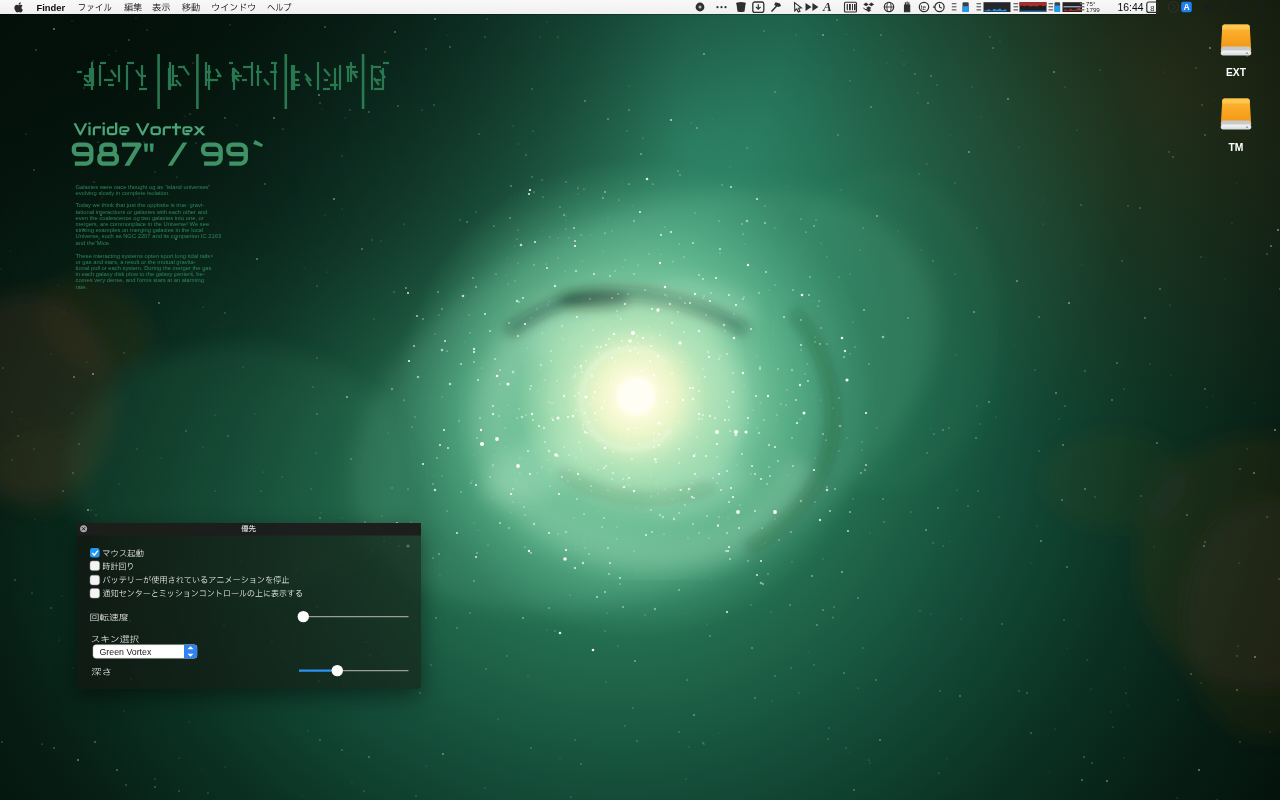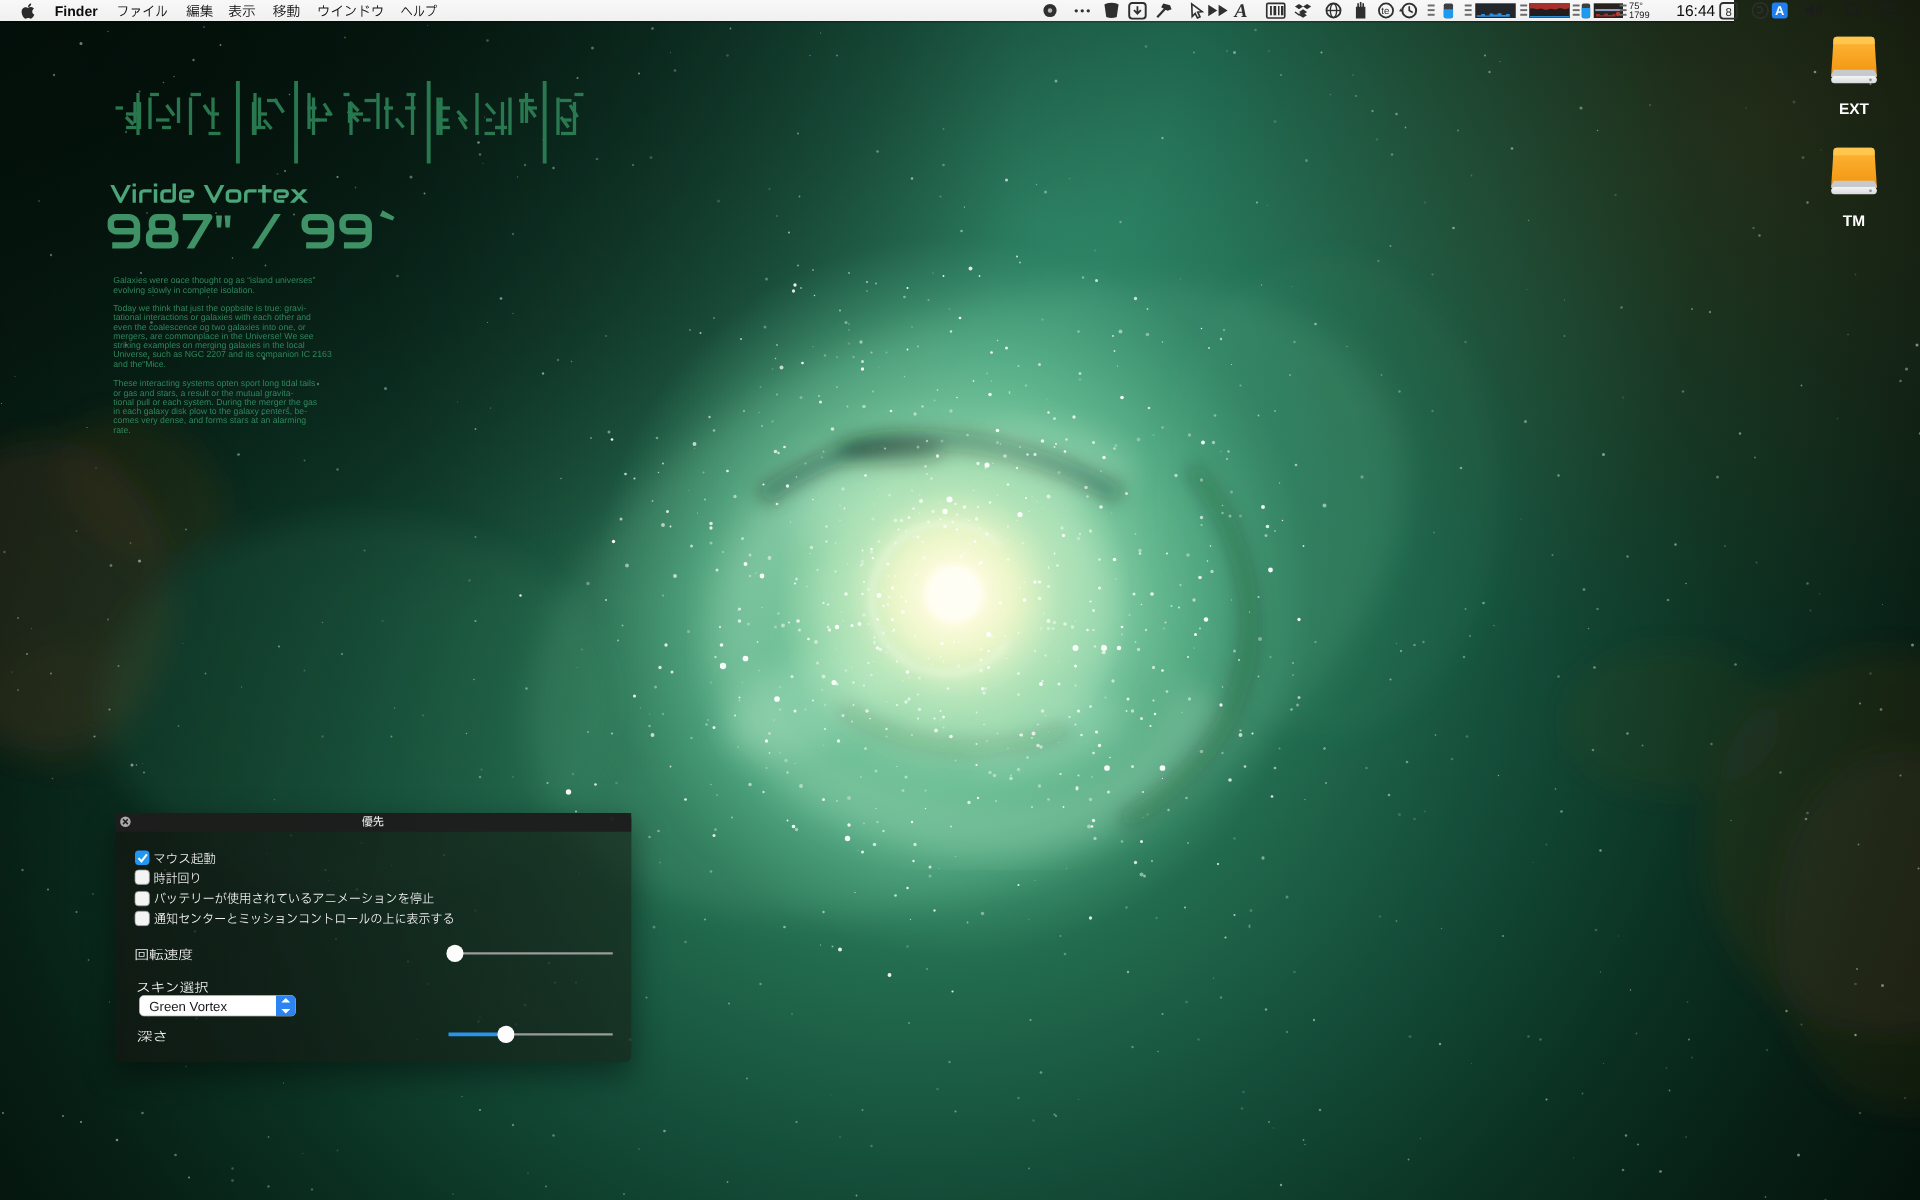--- a/index.html
+++ b/index.html
@@ -1528,21 +1528,21 @@
       <circle cx="1173.5" cy="7" r="5.2" fill="none" stroke="#2f2f2f" stroke-width="1.1"></circle>
       <path d="M1171.3 5.2 q2.2 -1.4 3.4 0.4 q1 1.6 -0.6 2.6 q-1.8 1.1 -2.8 -0.4" fill="none" stroke="#2f2f2f" stroke-width="1"></path>
       <rect x="1181.2" y="1.7" width="10.6" height="10.6" rx="2.2" fill="#1f7ef0"></rect>
       <text x="1186.5" y="10.3" font-size="8.6" font-weight="bold" fill="#fff" text-anchor="middle" font-family="Liberation Sans, sans-serif">A</text>
       <path d="M1203.4 5.3 h2.6 l3 -2.8 v9 l-3 -2.8 h-2.6 Z" fill="#1c1c1c"></path>
       <path d="M1211 4.6 q1.3 2.4 0 4.8 M1213 3.2 q2.2 3.8 0 7.6" stroke="#1c1c1c" stroke-width="1.1" fill="none"></path>
       <circle cx="1234.7" cy="6.1" r="3.7" fill="none" stroke="#1c1c1c" stroke-width="1.3"></circle>
       <path d="M1237.4 8.8 L1240.3 11.7" stroke="#1c1c1c" stroke-width="1.5"></path>
       <path d="M1252.5 3.6 h12 M1252.5 7 h12 M1252.5 10.4 h12" stroke="#1c1c1c" stroke-width="1.3"></path>
     </svg></div>
-<div style="position:absolute;left:77px;top:542px;width:344px;height:166px;background:linear-gradient(100deg, rgba(18,22,17,0.74), rgba(22,32,22,0.64));border-radius:4px;box-shadow:0 8px 22px rgba(0,0,0,0.45)">
+<div style="position:absolute;left:77px;top:523px;width:344px;height:166px;background:linear-gradient(100deg, rgba(18,22,17,0.74), rgba(22,32,22,0.64));border-radius:4px;box-shadow:0 8px 22px rgba(0,0,0,0.45)">
 <svg width="344" height="166" viewBox="0 0 344 166">
       <rect x="0" y="0" width="344" height="12.5" fill="rgba(30,30,30,0.94)"></rect>
       <circle cx="6.6" cy="5.8" r="3.5" fill="#a9a9a9"></circle>
       <path d="M5 4.2 L8.2 7.4 M8.2 4.2 L5 7.4" stroke="#1e1e1e" stroke-width="1"></path>
       <path transform="translate(164.2,8.4) scale(0.9711,1)" d="M2.1 -6.3Q1.9 -5.4 1.6 -4.5V0.6H1V-3.2Q0.7 -2.7 0.5 -2.4L0.2 -3.1Q0.6 -3.7 1 -4.6Q1.3 -5.4 1.5 -6.5ZM2.7 -2.9V-2.3H2.1V-3.4H2.6V-5.4H4.2Q4.3 -5.6 4.4 -5.7H2.2V-6.2H7.2V-5.7H5Q4.9 -5.5 4.8 -5.4H6.8V-3.4H7.3V-2.3H6.7Q6.8 -2.1 7.1 -1.8L6.6 -1.5Q6.2 -2.2 5.9 -2.5L6.3 -2.8Q6.5 -2.6 6.7 -2.3V-2.9H4.7Q5.1 -2.8 5.4 -2.5L5.1 -2.2Q4.7 -2.5 4.2 -2.7L4.4 -2.9ZM6.2 -5H3.2V-4.7H6.2ZM6.2 -4.3H3.2V-4.1H6.2ZM6.2 -3.7H3.2V-3.4H6.2ZM2.4 -1.7Q2.8 -2.2 2.9 -2.7L3.4 -2.6Q3.3 -2.3 3.2 -2Q3.1 -1.7 2.9 -1.4ZM7.2 0.6Q5.8 0.5 4.8 0.2Q3.8 0.5 2.2 0.6L2 0.1Q3.1 0.1 4 -0.1Q3.6 -0.3 3.2 -0.6Q2.8 -0.4 2.4 -0.3L2.2 -0.7Q3.2 -1.1 3.8 -1.6Q3.6 -1.7 3.6 -2.1V-2.7H4.1V-2.2Q4.1 -2.1 4.2 -2.1Q4.2 -2 4.3 -2H5.5V-2.4L6 -2.3V-2Q6 -1.8 5.9 -1.7Q5.8 -1.6 5.5 -1.6H4.4Q4.3 -1.4 4.1 -1.3H6.6V-0.9Q6.2 -0.4 5.6 -0.1Q6.4 0 7.4 0.1ZM3.8 -0.8Q4.2 -0.5 4.8 -0.3Q5.4 -0.5 5.8 -0.8Z M14.8 -2.6H12.6V-0.6Q12.6 -0.4 12.7 -0.3Q12.8 -0.2 13 -0.2H14.1V-1.5L14.8 -1.3V-0.2Q14.8 0.1 14.6 0.3Q14.4 0.5 14 0.5H12.9Q12.3 0.5 12.1 0.2Q11.9 0 11.9 -0.5V-2.6H10.8Q10.7 -1.5 10.1 -0.7Q9.5 0.1 8.3 0.6L7.9 0Q9 -0.4 9.5 -1.1Q10 -1.7 10.1 -2.6H8V-3.3H11V-4.6H9.4Q9.1 -4.1 8.6 -3.6L8.1 -4.1Q9 -5 9.3 -6.3L10 -6.1Q9.9 -5.6 9.7 -5.2H11V-6.4H11.8V-5.2H14.4V-4.6H11.8V-3.3H14.8Z" fill="#e8e8e8"></path>
       <rect x="13" y="25.0" width="9.6" height="9.6" rx="2.4" fill="#2097f3"></rect>
       <path d="M15.3 30.1 l2 2.1 l3.6 -4.6" stroke="#fff" stroke-width="1.4" fill="none"></path>
       <rect x="13" y="38.0" width="9.6" height="9.6" rx="2.4" fill="#f4f4f4" stroke="#9a9a9a" stroke-width="0.5"></rect>
       <rect x="13" y="52.3" width="9.6" height="9.6" rx="2.4" fill="#f4f4f4" stroke="#9a9a9a" stroke-width="0.5"></rect>
       <rect x="13" y="65.5" width="9.6" height="9.6" rx="2.4" fill="#f4f4f4" stroke="#9a9a9a" stroke-width="0.5"></rect>

